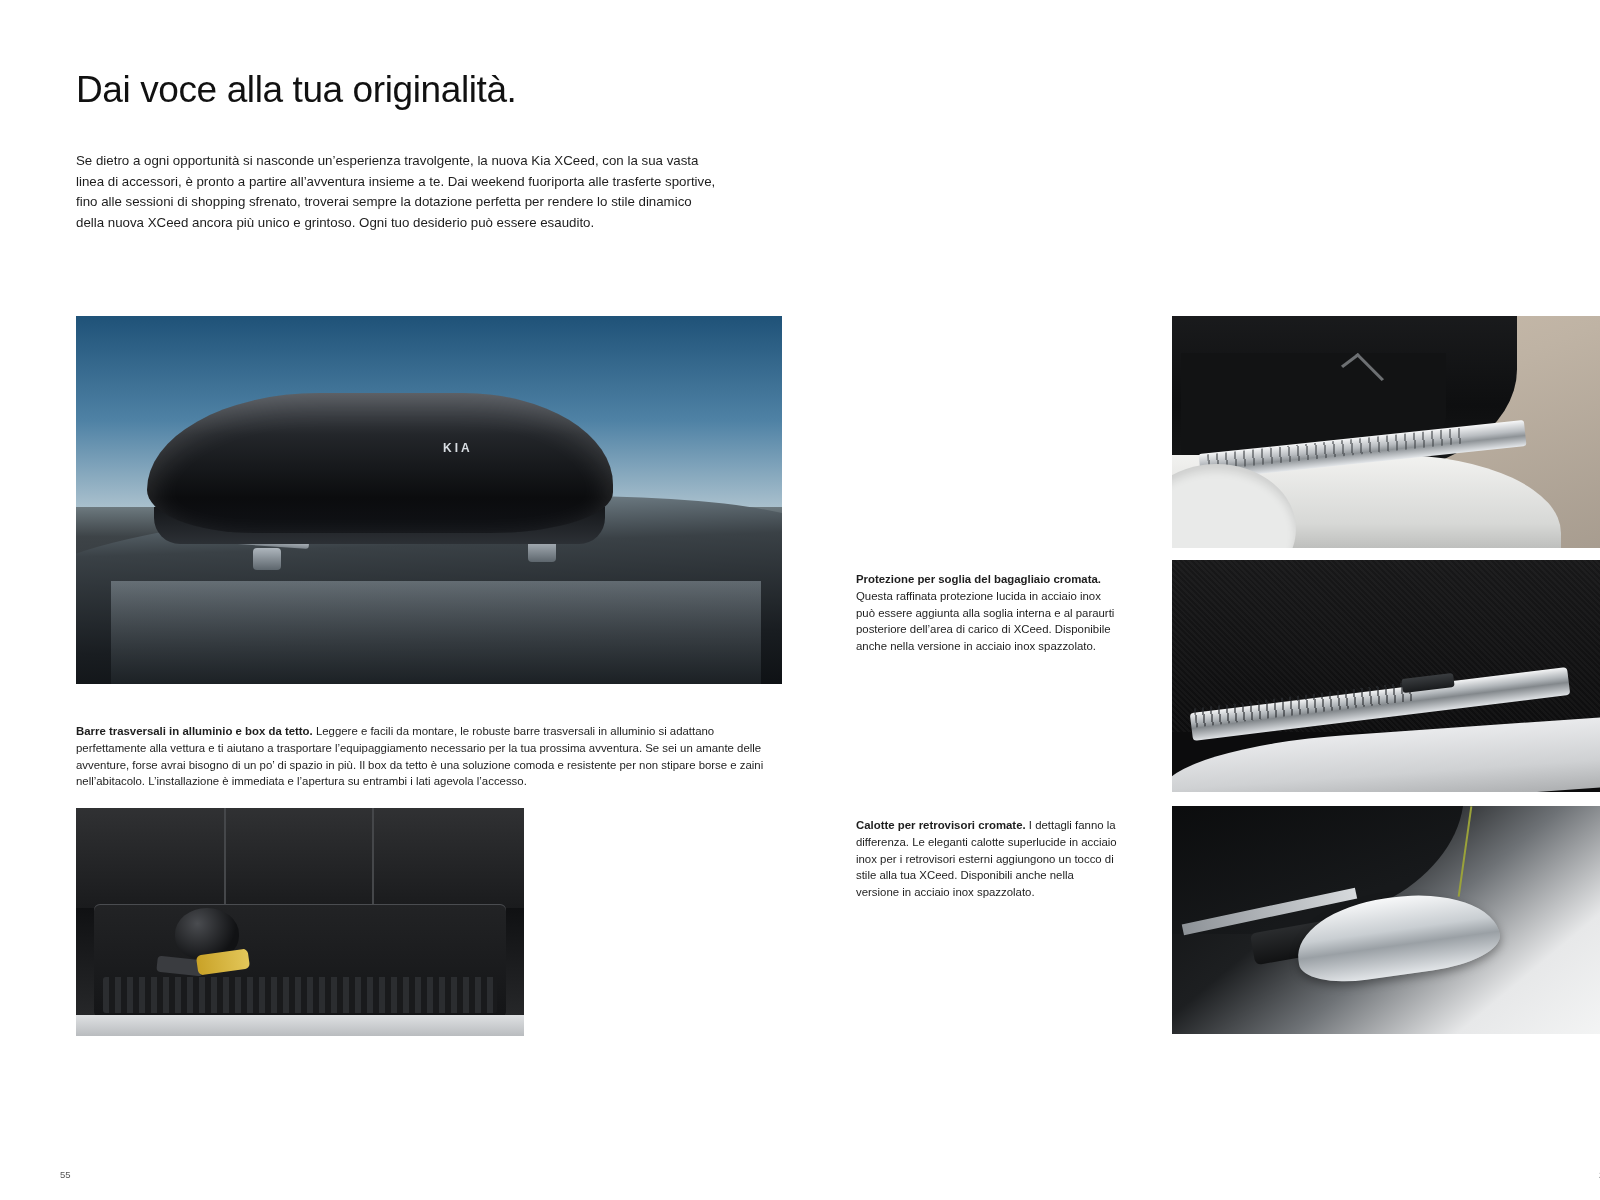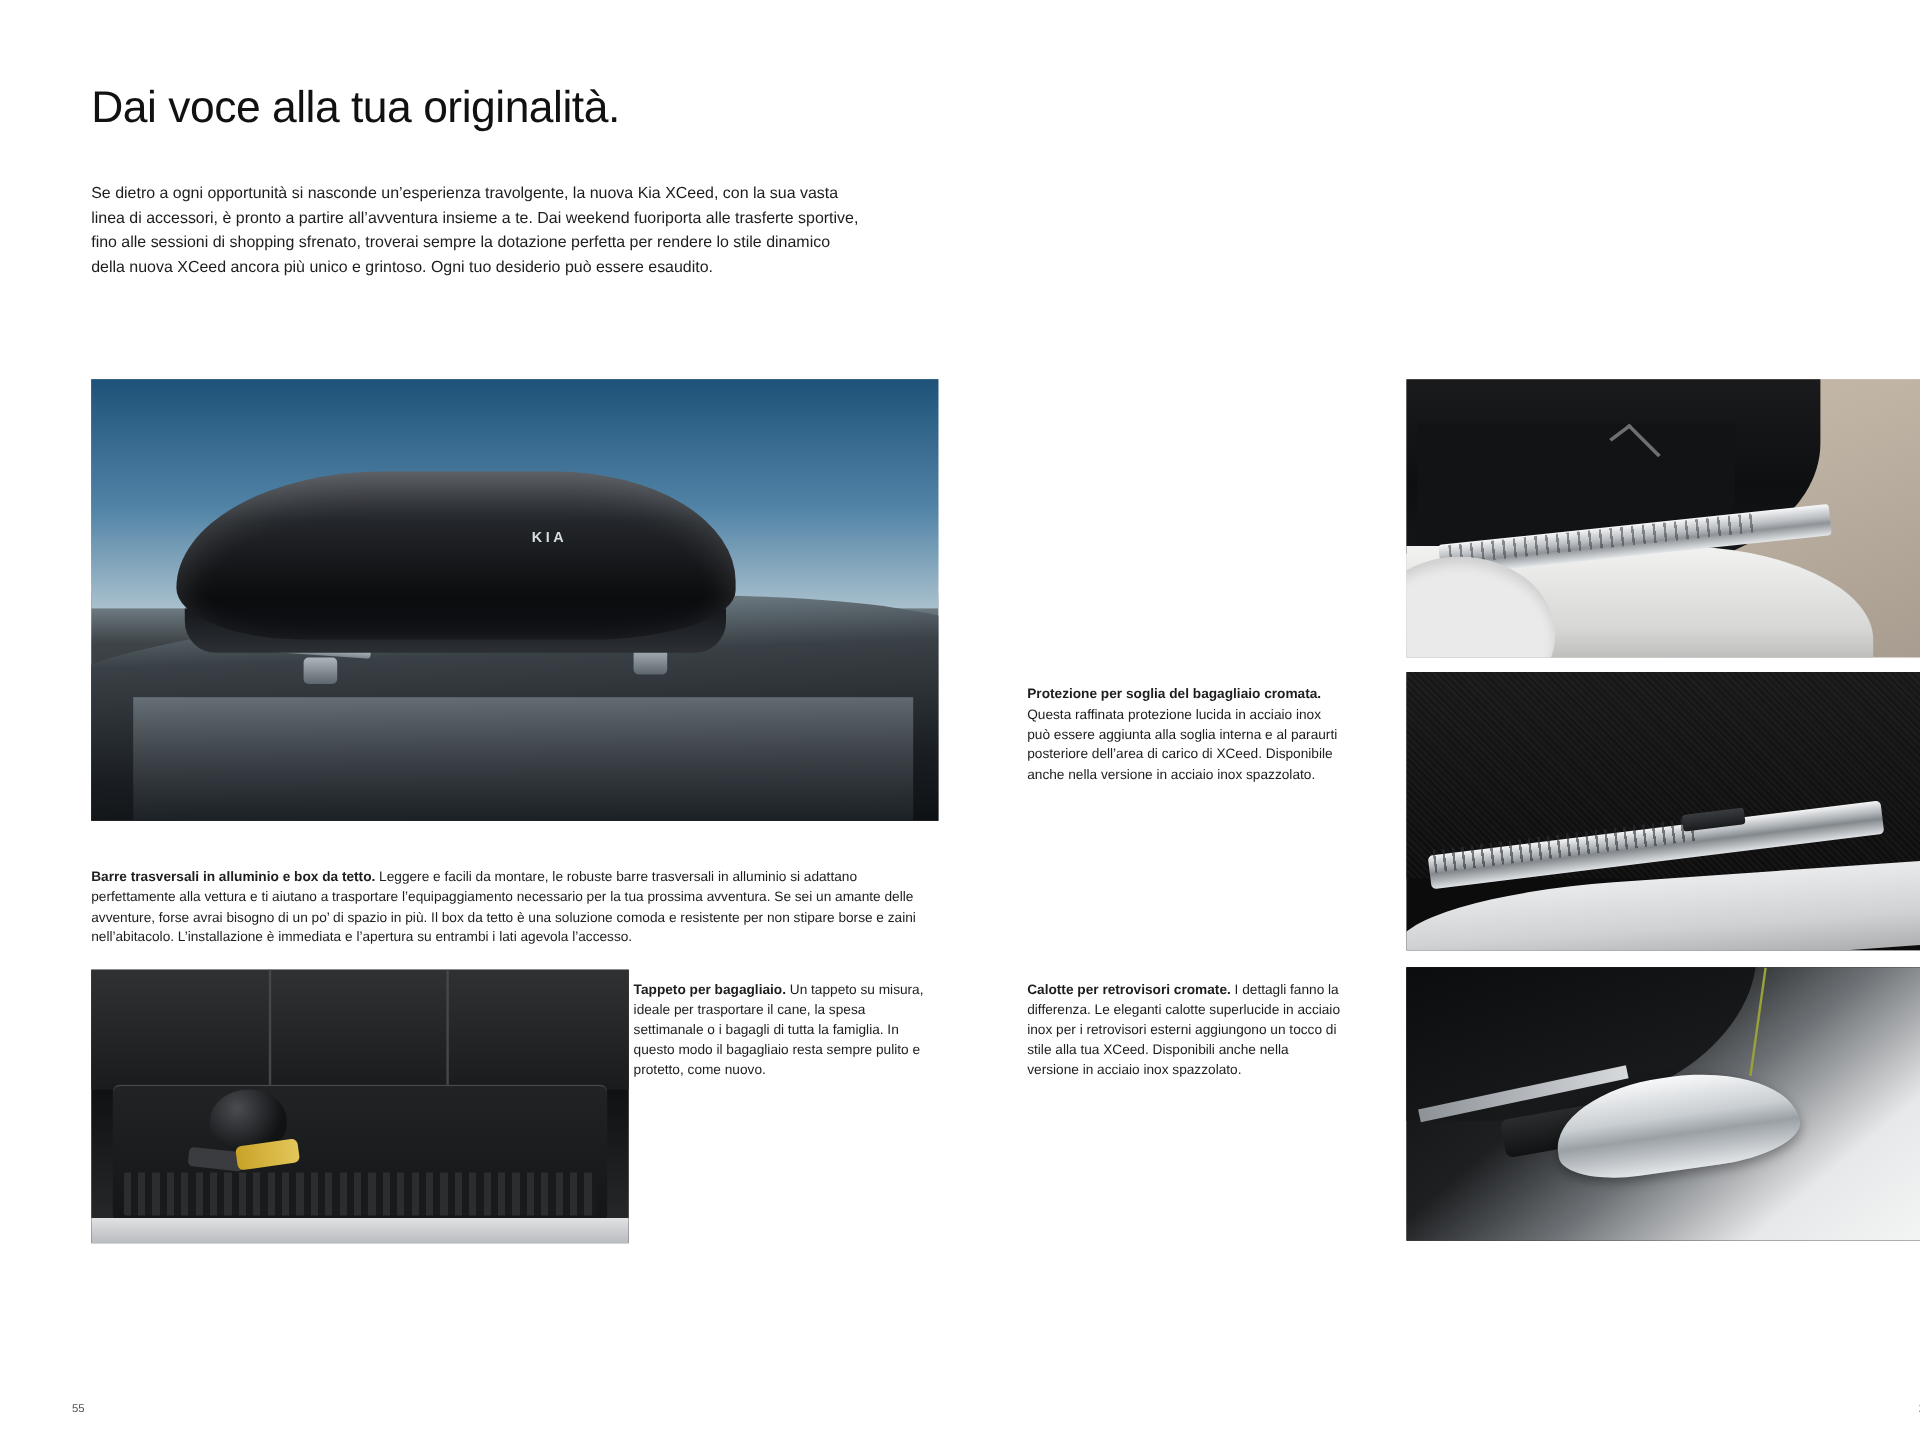--- a/index.html
+++ b/index.html
@@ -449,23 +449,20 @@
     <div class="mir-antenna"></div>
     <div class="mir-trim"></div>
     <div class="mir-arm"></div>
     <div class="mir-cap"></div>
   </div>
 
   <p class="caption" id="cap-roofbox">
     <span class="lead">Barre trasversali in alluminio e box da tetto.</span><span> Leggere e facili da montare, le robuste barre trasversali in alluminio si adattano perfettamente alla vettura e ti aiutano a trasportare l’equipaggiamento necessario per la tua prossima avventura. Se sei un amante delle avventure, forse avrai bisogno di un po’ di spazio in più. Il box da tetto è una soluzione comoda e resistente per non stipare borse e zaini nell’abitacolo. L’installazione è immediata e l’apertura su entrambi i lati agevola l’accesso.</span>
   </p>
 
-  <p class="caption" id="cap-cargomat">
-    <span class="lead">Tappeto per bagagliaio.</span><span> Un tappeto su misura, ideale per trasportare il cane, la spesa settimanale o i bagagli di tutta la famiglia. In questo modo il bagagliaio resta sempre pulito e protetto, come nuovo.</span>
-  </p>
 
 
   <p class="caption" id="cap-sill">
     <span class="lead">Protezione per soglia del bagagliaio cromata.</span><span> Questa raffinata protezione lucida in acciaio inox può essere aggiunta alla soglia interna e al paraurti posteriore dell’area di carico di XCeed. Disponibile anche nella versione in acciaio inox spazzolato.</span>
   </p>
 
   <p class="caption" id="cap-mirror">
     <span class="lead">Calotte per retrovisori cromate.</span><span> I dettagli fanno la differenza. Le eleganti calotte superlucide in acciaio inox per i retrovisori esterni aggiungono un tocco di stile alla tua XCeed. Disponibili anche nella versione in acciaio inox spazzolato.</span>
   </p>
 

